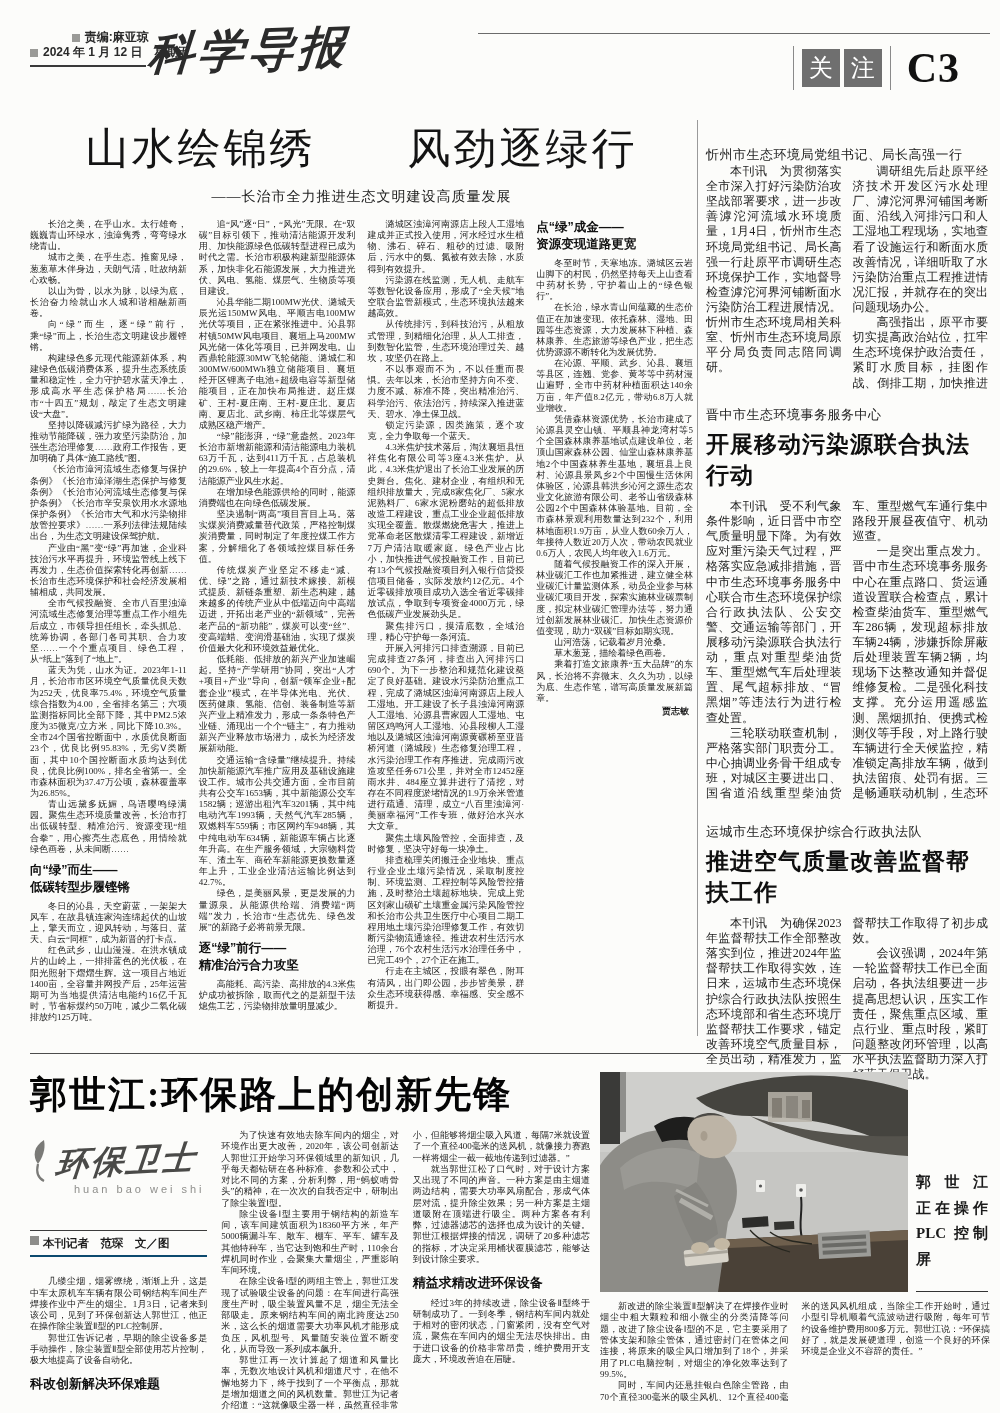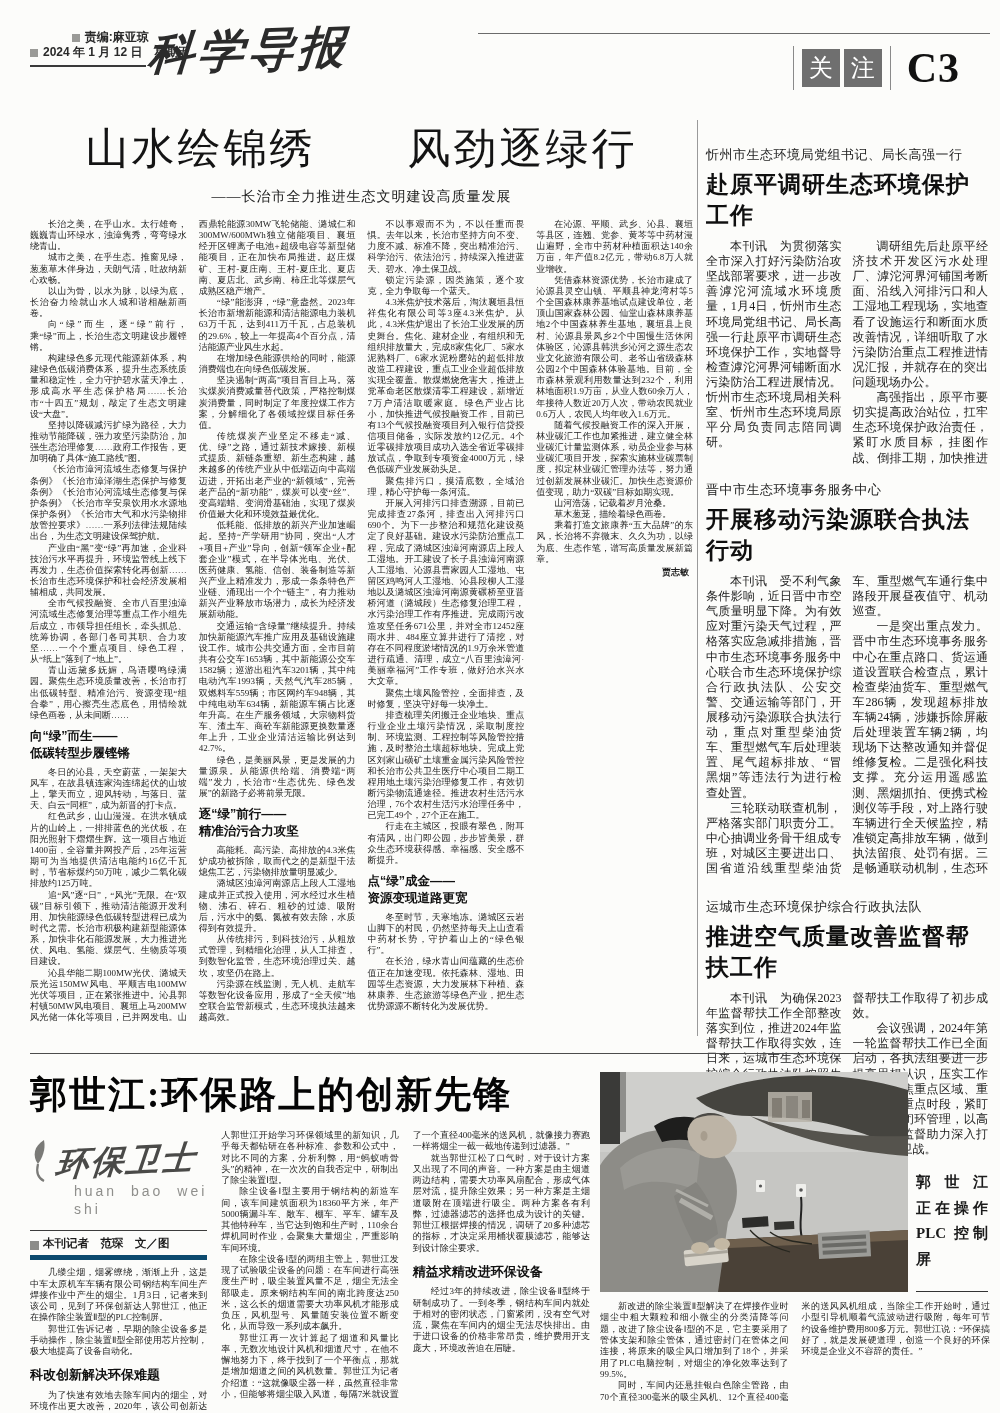--- a/index.html
+++ b/index.html
@@ -41,25 +41,25 @@
   
   .mid-rule{position:absolute;left:30px;top:1053px;width:957px;height:1px;background:#4c4c4c;}
   .bottom-left{position:absolute;left:30px;top:1066px;width:560px;}
   .bottom-headline{margin:4px 0 0 0;font-size:37px;font-weight:900;letter-spacing:2px;color:#050505;
                    font-family:"Liberation Serif",serif;}
   .b-flow{margin-top:10px;height:286px;column-count:3;column-gap:14px;column-fill:auto;overflow:hidden;
           font-size:9px;line-height:1.25;text-align:justify;}
   .logo-block{break-inside:avoid;height:96px;position:relative;}
   .logo-text{font-size:33px;font-weight:bold;font-style:italic;color:#4a4a48;letter-spacing:2px;
              transform:skewX(-8deg) rotate(-3deg);display:inline-block;margin:10px 0 0 26px;font-family:"DejaVu Serif",serif;}
-  .logo-pinyin{color:#8f8f8c;font-size:14px;letter-spacing:3px;margin:2px 0 0 44px;font-family:"Liberation Sans",sans-serif;}
+  .logo-pinyin{color:#8f8f8c;font-size:11px;letter-spacing:3px;margin:2px 0 0 44px;font-family:"Liberation Sans",sans-serif;}
   .logo-leaf{position:absolute;left:0;top:8px;}
-  .b-byline{break-inside:avoid;border-top:1.5px solid #3c3c3c;border-bottom:5px solid #0c4a6e;
-            padding:5px 0;margin:4px 0 7px 0;font-size:11.5px;font-weight:bold;
-            font-family:"Liberation Sans",sans-serif;display:flex;align-items:flex-end;}
+  .b-byline{break-inside:avoid;border-top:1.5px solid #3c3c3c;border-bottom:2px solid #0c4a6e;
+            padding:5px 0;margin:4px 0 19px 0;font-size:11.5px;font-weight:bold;
+            font-family:"Liberation Sans",sans-serif;display:flex;align-items:flex-start;}
   .b-byline .sq{width:9px;height:9px;background:#8d8d8a;margin-right:4px;display:inline-block;}
   .b-flow .flow-subhead{font-size:13px;margin:9px 0 6px 0;}
   .bottom-right{position:absolute;left:600px;top:1072px;width:390px;}
   .photo-row{display:flex;align-items:flex-end;}
   .photo-frame{width:308px;height:220px;background:#c8c8c5;overflow:hidden;flex:none;}
   .caption{width:72px;margin-left:8px;font-size:15px;font-weight:bold;line-height:1.7;
            font-family:"Liberation Serif",serif;border-bottom:1.5px solid #333;padding-bottom:19px;}
   .caption div{text-align:justify;text-align-last:justify;}
   .photo-body{margin-top:9px;column-count:2;column-gap:13px;column-fill:auto;height:104px;overflow:hidden;
               font-size:9px;line-height:1.26;text-align:justify;}
@@ -96,38 +96,39 @@
     <div class="main-body">
         <p>长治之美，在乎山水。太行雄奇，巍巍青山环绿水，浊漳隽秀，弯弯绿水绕青山。</p>
         <p>城市之美，在乎生态。推窗见绿，葱葱草木伴身边，天朗气清，吐故纳新心欢畅。</p>
         <p>以山为骨，以水为脉，以绿为底，长治奋力绘就山水人城和谐相融新画卷。</p>
         <p>向“绿”而生，逐“绿”前行，乘“绿”而上，长治生态文明建设步履铿锵。</p>
         <p>构建绿色多元现代能源新体系，构建绿色低碳消费体系，提升生态系统质量和稳定性，全力守护碧水蓝天净土，形成高水平生态保护格局……长治市“十四五”规划，敲定了生态文明建设“大盘”。</p>
         <p>坚持以降碳减污扩绿为路径，大力推动节能降碳，强力攻坚污染防治，加强生态治理修复……政府工作报告，更加明确了具体“施工路线”图。</p>
         <p>《长治市漳河流域生态修复与保护条例》《长治市漳泽湖生态保护与修复条例》《长治市沁河流域生态修复与保护条例》《长治市辛安泉饮用水水源地保护条例》《长治市大气和水污染物排放管控要求》……一系列法律法规陆续出台，为生态文明建设保驾护航。</p>
         <p>产业由“黑”变“绿”再加速，企业科技治污水平再提升，环境监管线上线下再发力，生态价值探索转化再创新……长治市生态环境保护和社会经济发展相辅相成，共同发展。</p>
         <p>全市气候投融资、全市八百里浊漳河流域生态修复治理等重点工作小组先后成立，市领导担任组长，牵头抓总、统筹协调，各部门各司其职、合力攻坚……一个个重点项目、绿色工程，从“纸上”落到了“地上”。</p>
+        <p>蓝天为凭，山水为证。2023年1-11月，长治市市区环境空气质量优良天数为252天，优良率75.4%，环境空气质量综合指数为4.00，全省排名第三；六项监测指标同比全部下降，其中PM2.5浓度为35微克/立方米，同比下降10.3%。全市24个国省控断面中，水质优良断面23个，优良比例95.83%，无劣Ⅴ类断面，其中10个国控断面水质均达到优良，优良比例100%，排名全省第一。全市森林面积为37.47万公顷，森林覆盖率为26.85%。</p>
         <p>青山远黛多妩媚，鸟语嘤鸣绿满园。聚焦生态环境质量改善，长治市打出低碳转型、精准治污、资源变现“组合拳”，用心擦亮生态底色，用情绘就绿色画卷，从未间断……</p>
         <h3 class="flow-subhead">向“绿”而生——<br>低碳转型步履铿锵</h3>
         <p>冬日的沁县，天空蔚蓝，一架架大风车，在故县镇连家沟连绵起伏的山坡上，擎天而立，迎风转动，与落日、蓝天、白云“同框”，成为新晋的打卡点。</p>
         <p>红色武乡，山山漫漫。在洪水镇成片的山岭上，一排排蓝色的光伏板，在阳光照射下熠熠生辉。这一项目占地近1400亩，全容量并网投产后，25年运营期可为当地提供清洁电能约16亿千瓦时，节省标煤约50万吨，减少二氧化碳排放约125万吨。</p>
         <p>追“风”逐“日”，“风光”无限。在“双碳”目标引领下，推动清洁能源开发利用、加快能源绿色低碳转型进程已成为时代之需。长治市积极构建新型能源体系，加快非化石能源发展，大力推进光伏、风电、氢能、煤层气、生物质等项目建设。</p>
         <p>沁县华能二期100MW光伏、潞城天辰光运150MW风电、平顺吉电100MW光伏等项目，正在紧张推进中。沁县郭村镇50MW风电项目、襄垣上马200MW风光储一体化等项目，已并网发电。山西鼎轮能源30MW飞轮储能、潞城仁和300MW/600MWh独立储能项目、襄垣经开区锂离子电池+超级电容等新型储能项目，正在加快布局推进。赵庄煤矿、王村-夏庄南、王村-夏庄北、夏店南、夏店北、武乡南、柿庄北等煤层气成熟区稳产增产。</p>
         <p>“绿”能澎湃，“绿”意盎然。2023年长治市新增新能源和清洁能源电力装机63万千瓦，达到411万千瓦，占总装机的29.6%，较上一年提高4个百分点，清洁能源产业风生水起。</p>
         <p>在增加绿色能源供给的同时，能源消费端也在向绿色低碳发展。</p>
         <p>坚决遏制“两高”项目盲目上马。落实煤炭消费减量替代政策，严格控制煤炭消费量，同时制定了年度控煤工作方案，分解细化了各领域控煤目标任务值。</p>
         <p>传统煤炭产业坚定不移走“减、优、绿”之路，通过新技术嫁接、新模式提质、新链条重塑、新生态构建，越来越多的传统产业从中低端迈向中高端迈进，开拓出老产业的“新领域”，完善老产品的“新功能”，煤炭可以变“丝”、变高端蜡、变润滑基础油，实现了煤炭价值最大化和环境效益最优化。</p>
         <p>低耗能、低排放的新兴产业加速崛起。坚持“产学研用”协同，突出“人才+项目+产业”导向，创新“领军企业+配套企业”模式，在半导体光电、光伏、医药健康、氢能、信创、装备制造等新兴产业上精准发力，形成一条条特色产业链、涌现出一个个“链主”，有力推动新兴产业释放市场潜力，成长为经济发展新动能。</p>
         <p>交通运输“含绿量”继续提升。持续加快新能源汽车推广应用及基础设施建设工作。城市公共交通方面，全市目前共有公交车1653辆，其中新能源公交车1582辆；巡游出租汽车3201辆，其中纯电动汽车1993辆，天然气汽车285辆，双燃料车559辆；市区网约车948辆，其中纯电动车634辆，新能源车辆占比逐年升高。在生产服务领域，大宗物料货车、渣土车、商砼车新能源更换数量逐年上升，工业企业清洁运输比例达到42.7%。</p>
         <p>绿色，是美丽风景，更是发展的力量源泉。从能源供给端、消费端“两端”发力，长治市“生态优先、绿色发展”的新路子必将前景无限。</p>
         <h3 class="flow-subhead">逐“绿”前行——<br>精准治污合力攻坚</h3>
         <p>高能耗、高污染、高排放的4.3米焦炉成功被拆除，取而代之的是新型干法熄焦工艺，污染物排放量明显减少。</p>
         <p>潞城区浊漳河南源店上段人工湿地建成并正式投入使用，河水经过水生植物、沸石、碎石、粗砂的过滤、吸附后，污水中的氨、氮被有效去除，水质得到有效提升。</p>
+        <p>污染源在线监测，无人机、走航车等数智化设备应用，形成了“全天候”地空联合监管新模式，生态环境执法越来越高效。</p>
         <p>从传统排污，到科技治污，从粗放式管理，到精细化治理，从人工排查，到数智化监管，生态环境治理过关、越坎，攻坚仍在路上。</p>
-        <p>污染源在线监测，无人机、走航车等数智化设备应用，形成了“全天候”地空联合监管新模式，生态环境执法越来越高效。</p>
         <p>不以事艰而不为，不以任重而畏惧。去年以来，长治市坚持方向不变、力度不减、标准不降，突出精准治污、科学治污、依法治污，持续深入推进蓝天、碧水、净土保卫战。</p>
         <p>锁定污染源，因类施策，逐个攻克，全力争取每一个蓝天。</p>
         <p>4.3米焦炉技术落后，淘汰襄垣县恒祥焦化有限公司等3座4.3米焦炉。从此，4.3米焦炉退出了长治工业发展的历史舞台。焦化、建材企业，有组织和无组织排放量大，完成8家焦化厂、5家水泥熟料厂、6家水泥粉磨站的超低排放改造工程建设，重点工业企业超低排放实现全覆盖。散煤燃烧危害大，推进上党革命老区散煤清零工程建设，新增近7万户清洁取暖家庭。绿色产业占比小，加快推进气候投融资工作，目前已有13个气候投融资项目列入银行信贷授信项目储备，实际发放约12亿元。4个近零碳排放项目成功入选全省近零碳排放试点，争取到专项资金4000万元，绿色低碳产业发展劲头足。</p>
         <p>聚焦排污口，摸清底数，全域治理，精心守护每一条河流。</p>
         <p>开展入河排污口排查溯源，目前已完成排查27条河，排查出入河排污口690个。为下一步整治和规范化建设奠定了良好基础。建设水污染防治重点工程，完成了潞城区浊漳河南源店上段人工湿地。开工建设了长子县浊漳河南源人工湿地、沁源县曹家园人工湿地、屯留区鸡鸣河人工湿地、沁县段柳人工湿地以及潞城区浊漳河南源黄碾桥至亚晋桥河道（潞城段）生态修复治理工程，水污染治理工作有序推进。完成雨污改造攻坚任务671公里，并对全市12452座雨水井、484座立算井进行了清挖，对存在不同程度淤堵情况的1.9万余米管道进行疏通、清理，成立“八百里浊漳河·美丽幸福河”工作专班，做好治水兴水大文章。</p>
         <p>聚焦土壤风险管控，全面排查，及时修复，坚决守好每一块净土。</p>
         <p>排查梳理关闭搬迁企业地块、重点行业企业土壤污染情况，采取制度控制、环境监测、工程控制等风险管控措施，及时整治土壤超标地块。完成上党区刘家山磺矿土壤重金属污染风险管控和长治市公共卫生医疗中心项目二期工程用地土壤污染治理修复工作，有效切断污染物流通途径。推进农村生活污水治理，76个农村生活污水治理任务中，已完工49个，27个正在施工。</p>
         <p>行走在主城区，投眼有翠色，附耳有清风，出门即公园，步步皆美景，群众生态环境获得感、幸福感、安全感不断提升。</p>
         <h3 class="flow-subhead">点“绿”成金——<br>资源变现道路更宽</h3>
         <p>冬至时节，天寒地冻。潞城区云岩山脚下的村民，仍然坚持每天上山查看中药材长势，守护着山上的“绿色银行”。</p>
@@ -140,21 +141,20 @@
         <p>乘着打造文旅康养“五大品牌”的东风，长治将不弃微末、久久为功，以绿为底、生态作笔，谱写高质量发展新篇章。</p>
         <div class="flow-sig">贾志敏</div>
       </div>
   </div>
 
   <div class="v-divider"></div>
 
   <div class="right-col">
     <article class="r-article a1">
       <div class="kicker">忻州市生态环境局党组书记、局长高强一行</div>
-      <h2>赴原平调研生态环境保护工作</h2>
       <div class="art-body">
           <p>本刊讯　为贯彻落实全市深入打好污染防治攻坚战部署要求，进一步改善滹沱河流域水环境质量，1月4日，忻州市生态环境局党组书记、局长高强一行赴原平市调研生态环境保护工作，实地督导检查滹沱河界河铺断面水污染防治工程进展情况。忻州市生态环境局相关科室、忻州市生态环境局原平分局负责同志陪同调研。</p>
           <p>调研组先后赴原平经济技术开发区污水处理厂、滹沱河界河铺国考断面、沿线入河排污口和人工湿地工程现场，实地查看了设施运行和断面水质改善情况，详细听取了水污染防治重点工程推进情况汇报，并就存在的突出问题现场办公。</p>
           <p>高强指出，原平市要切实提高政治站位，扛牢生态环境保护政治责任，紧盯水质目标，挂图作战、倒排工期，加快推进重点治理工程建设，确保断面水质稳定达标；要加密监测频次，科学研判形势，依法严厉打击偷排偷放等环境违法行为，推动全市生态环境质量持续改善。（王旭红）</p>
         </div>
     </article>
     <article class="r-article a2">
       <div class="kicker">晋中市生态环境事务服务中心</div>
       <h2>开展移动污染源联合执法行动</h2>
       <div class="art-body">

